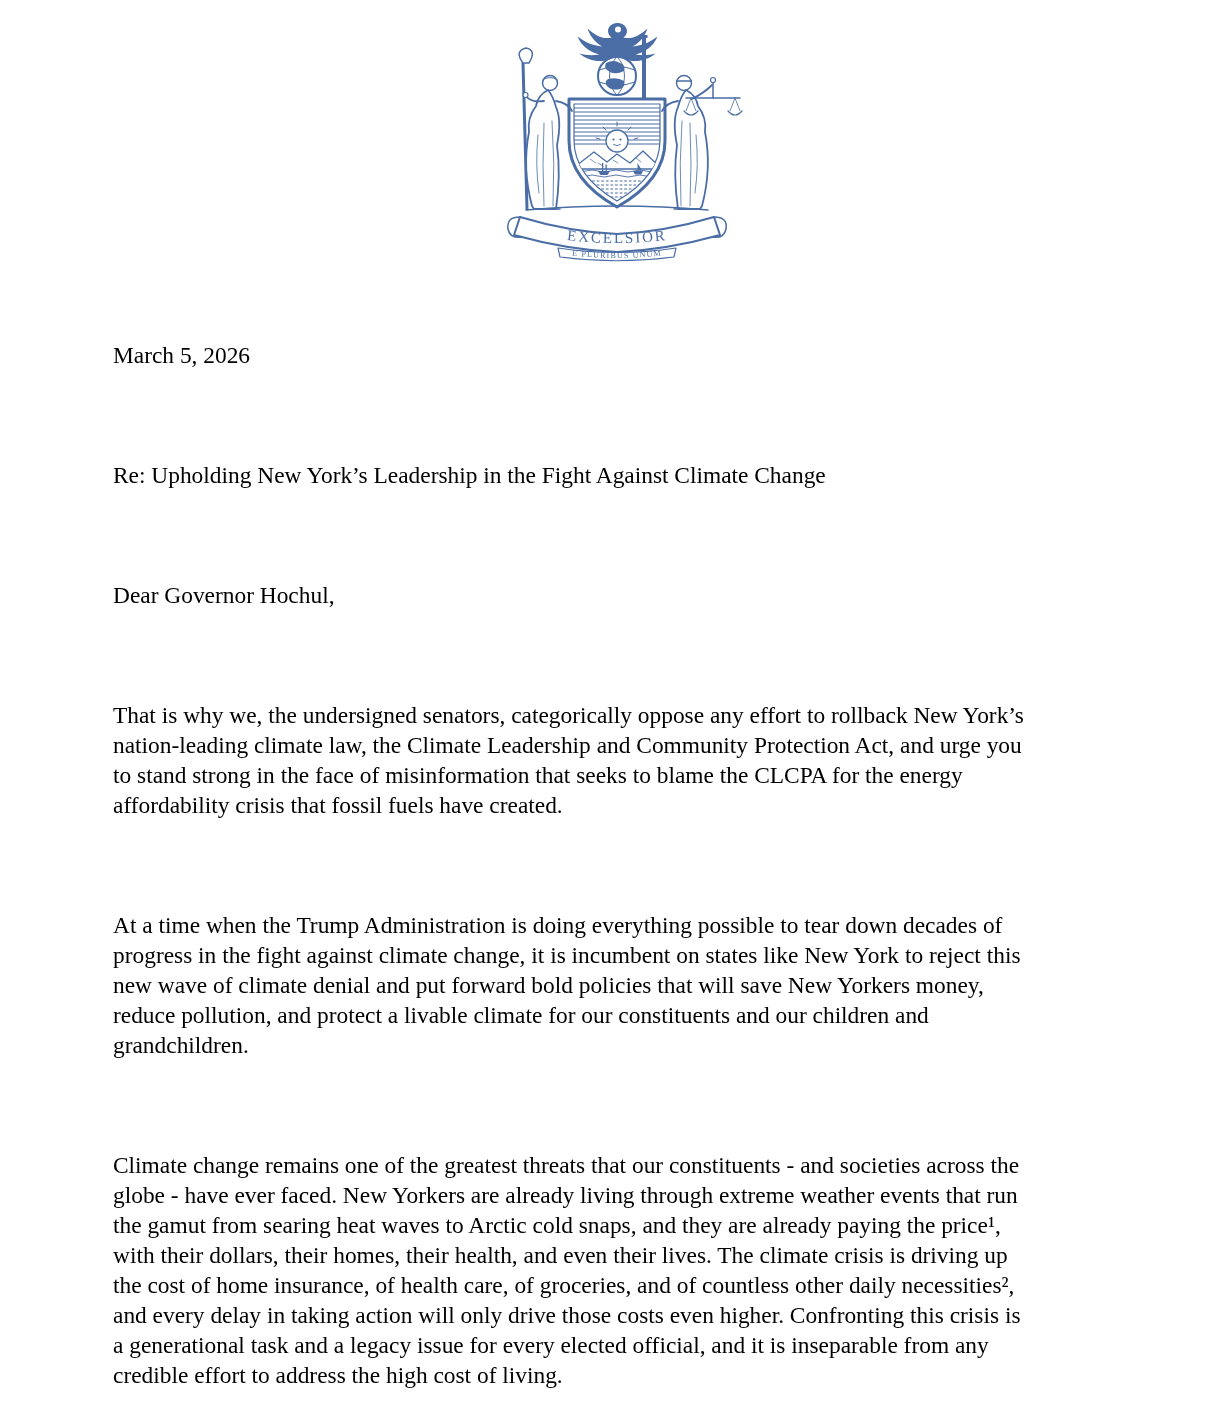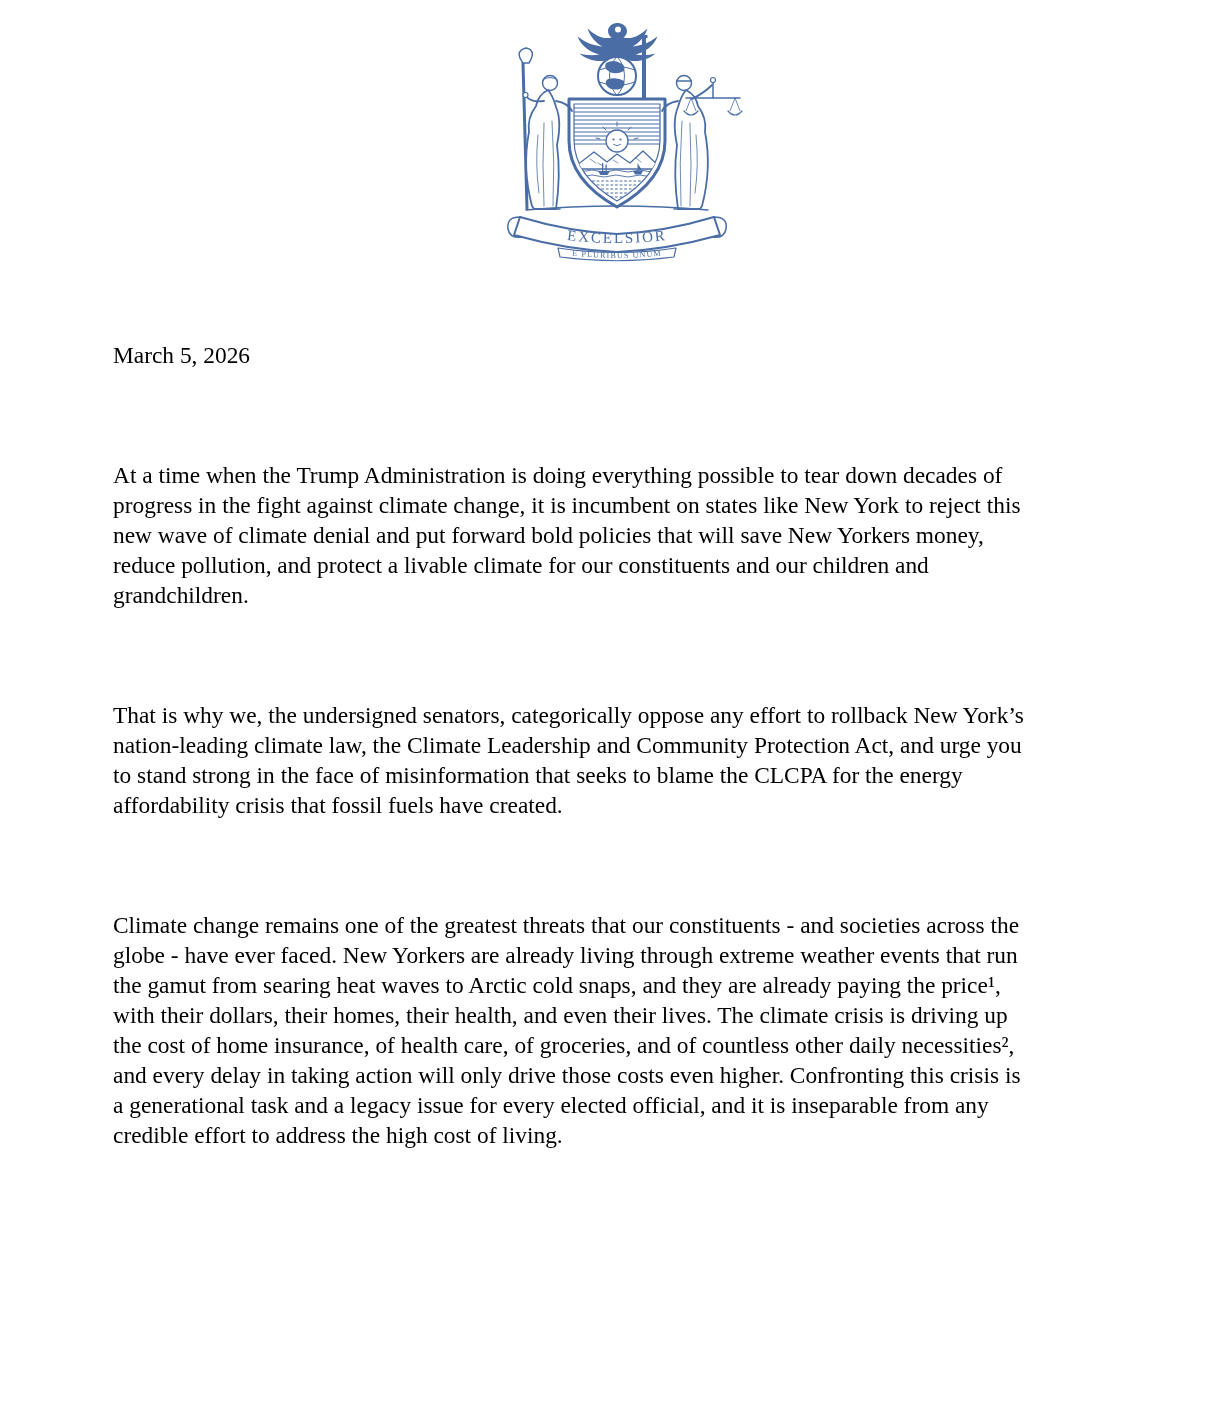--- a/index.html
+++ b/index.html
@@ -134,29 +134,31 @@
     <text class="seal-text" font-size="15" letter-spacing="2" fill="#4a6da5" stroke="none" text-anchor="middle">
       <textPath href="#mottoPath" startOffset="50%">EXCELSIOR</textPath>
     </text>
     <text class="seal-text" font-size="8" letter-spacing="1.2" fill="#4a6da5" stroke="none" text-anchor="middle">
       <textPath href="#motto2Path" startOffset="50%">E PLURIBUS UNUM</textPath>
     </text>
   </svg>
 
   <div class="letter-body">
     <div class="block">March 5, 2026</div>
+    <div class="block">Re: Upholding New York’s Leadership in the Fight Against Climate Change</div>
+    <div class="block">Dear Governor Hochul,</div>
+    <div class="block">That is why we, the undersigned senators, categorically oppose any effort to rollback New York’s
+nation-leading climate law, the Climate Leadership and Community Protection Act, and urge you
+to stand strong in the face of misinformation that seeks to blame the CLCPA for the energy
+affordability crisis that fossil fuels have created.</div>
     <div class="block">At a time when the Trump Administration is doing everything possible to tear down decades of
 progress in the fight against climate change, it is incumbent on states like New York to reject this
 new wave of climate denial and put forward bold policies that will save New Yorkers money,
 reduce pollution, and protect a livable climate for our constituents and our children and
 grandchildren.</div>
-    <div class="block">That is why we, the undersigned senators, categorically oppose any effort to rollback New York’s
-nation-leading climate law, the Climate Leadership and Community Protection Act, and urge you
-to stand strong in the face of misinformation that seeks to blame the CLCPA for the energy
-affordability crisis that fossil fuels have created.</div>
     <div class="block">Climate change remains one of the greatest threats that our constituents - and societies across the
 globe - have ever faced. New Yorkers are already living through extreme weather events that run
 the gamut from searing heat waves to Arctic cold snaps, and they are already paying the price¹,
 with their dollars, their homes, their health, and even their lives. The climate crisis is driving up
 the cost of home insurance, of health care, of groceries, and of countless other daily necessities²,
 and every delay in taking action will only drive those costs even higher. Confronting this crisis is
 a generational task and a legacy issue for every elected official, and it is inseparable from any
 credible effort to address the high cost of living.</div>
     
   </div>

